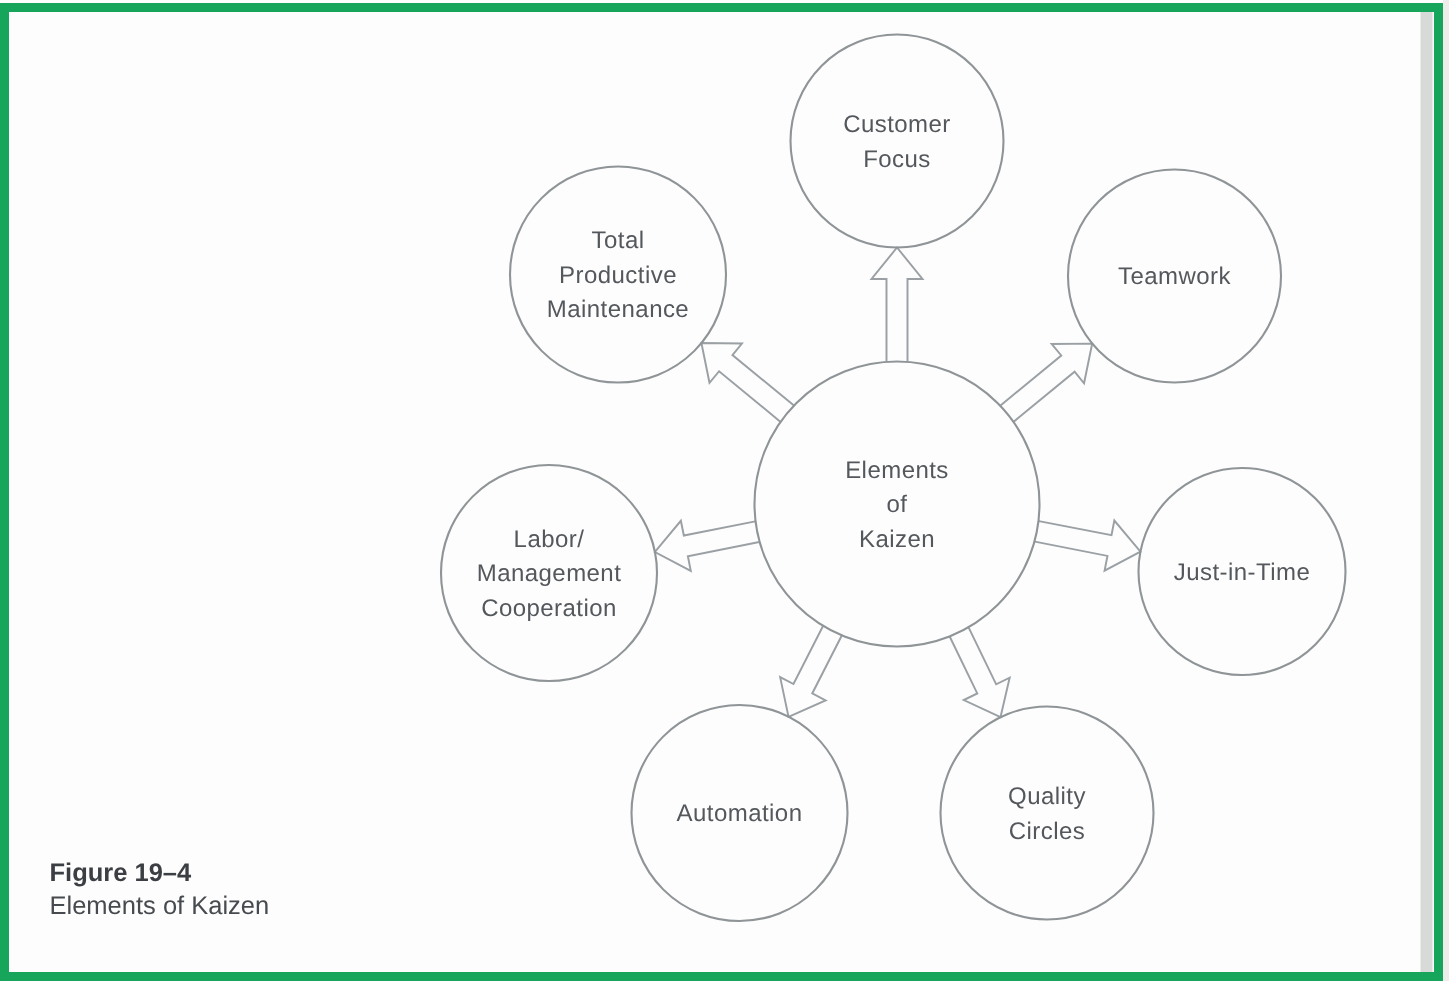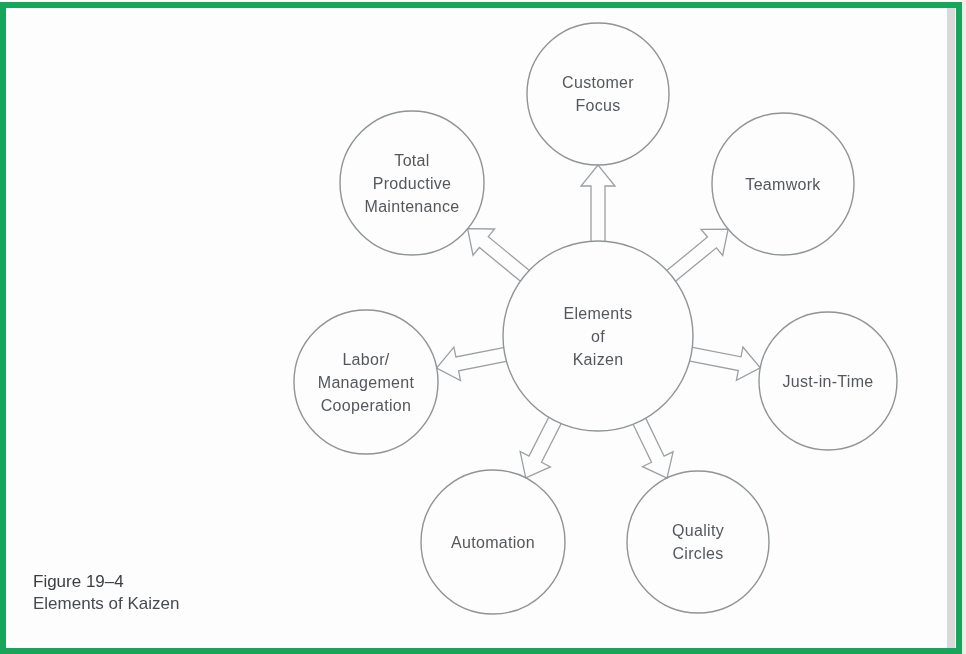--- a/index.html
+++ b/index.html
@@ -44,21 +44,21 @@
     font-family: "Liberation Sans", sans-serif;
     letter-spacing: 0.3px;
   }
   .caption {
     position: absolute;
     left: 33px; top: 571px;
     line-height: 22px;
   }
   .caption-label {
     font-size: 17px;
-    font-weight: normal;
+    font-weight: bold;
     color: #3b3e42;
   }
   .caption-title {
     font-size: 17px;
     color: #474b4f;
   }
 </style>
 </head>
 <body>
 

